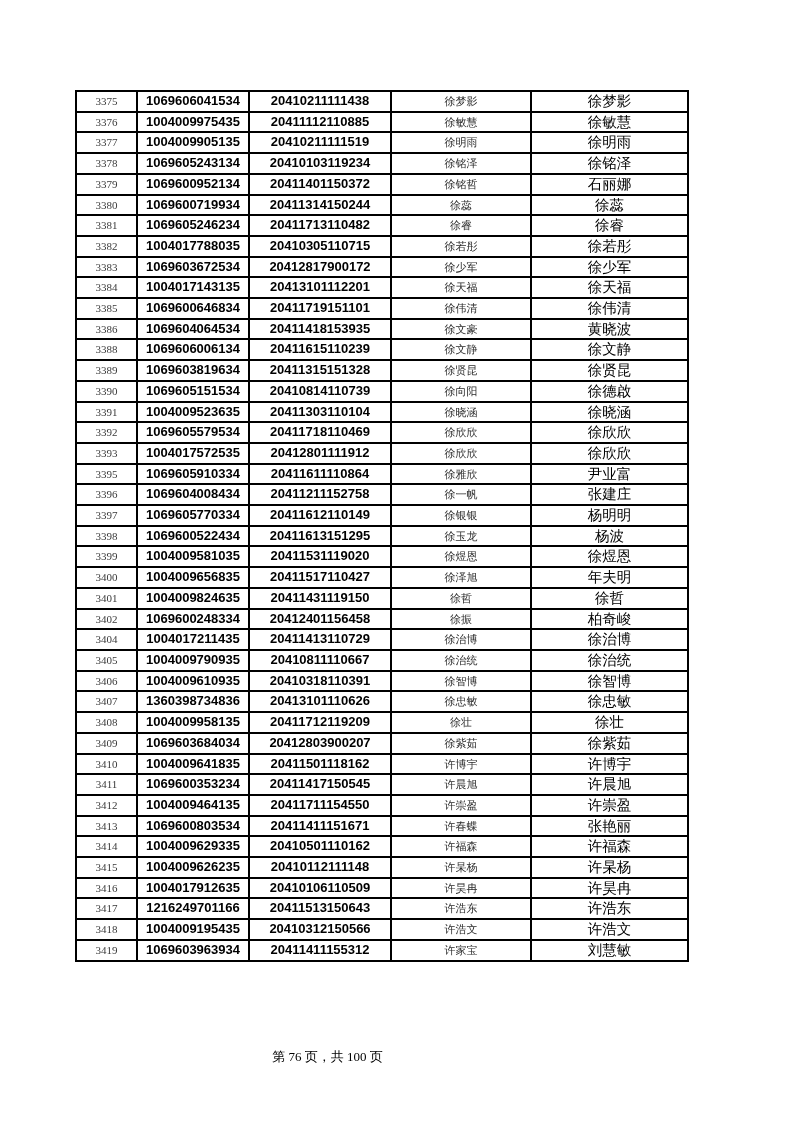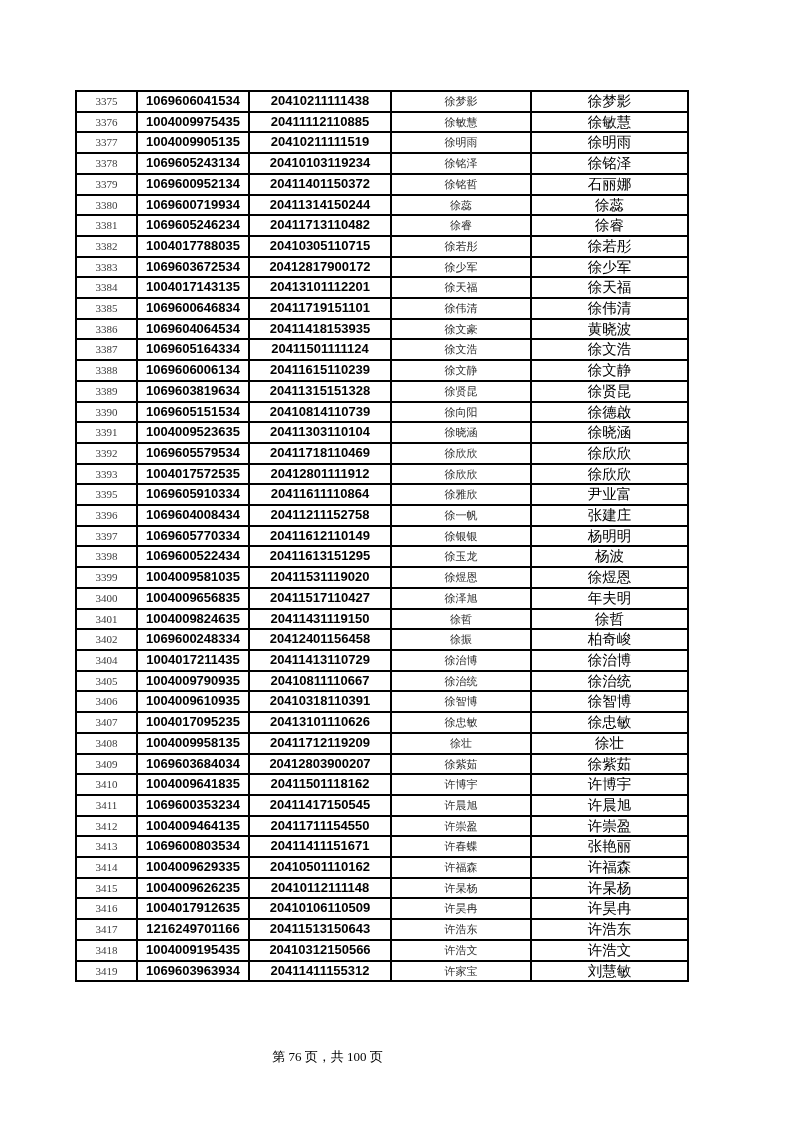--- a/index.html
+++ b/index.html
@@ -158,27 +158,20 @@
           <td class="col4">徐伟清</td>
         </tr>
         <tr>
           <td class="col0">3386</td>
           <td class="col1">1069604064534</td>
           <td class="col2">20411418153935</td>
           <td class="col3">徐文豪</td>
           <td class="col4">黄晓波</td>
         </tr>
         <tr>
-          <td class="col0">3387</td>
-          <td class="col1">1069605164334</td>
-          <td class="col2">20411501111124</td>
-          <td class="col3">徐文浩</td>
-          <td class="col4">徐文浩</td>
-        </tr>
-        <tr>
           <td class="col0">3388</td>
           <td class="col1">1069606006134</td>
           <td class="col2">20411615110239</td>
           <td class="col3">徐文静</td>
           <td class="col4">徐文静</td>
         </tr>
         <tr>
           <td class="col0">3389</td>
           <td class="col1">1069603819634</td>
           <td class="col2">20411315151328</td>
@@ -285,21 +278,21 @@
         </tr>
         <tr>
           <td class="col0">3406</td>
           <td class="col1">1004009610935</td>
           <td class="col2">20410318110391</td>
           <td class="col3">徐智博</td>
           <td class="col4">徐智博</td>
         </tr>
         <tr>
           <td class="col0">3407</td>
-          <td class="col1">1004017095235</td>
+          <td class="col1">1360398734836</td>
           <td class="col2">20413101110626</td>
           <td class="col3">徐忠敏</td>
           <td class="col4">徐忠敏</td>
         </tr>
         <tr>
           <td class="col0">3408</td>
           <td class="col1">1004009958135</td>
           <td class="col2">20411712119209</td>
           <td class="col3">徐壮</td>
           <td class="col4">徐壮</td>

